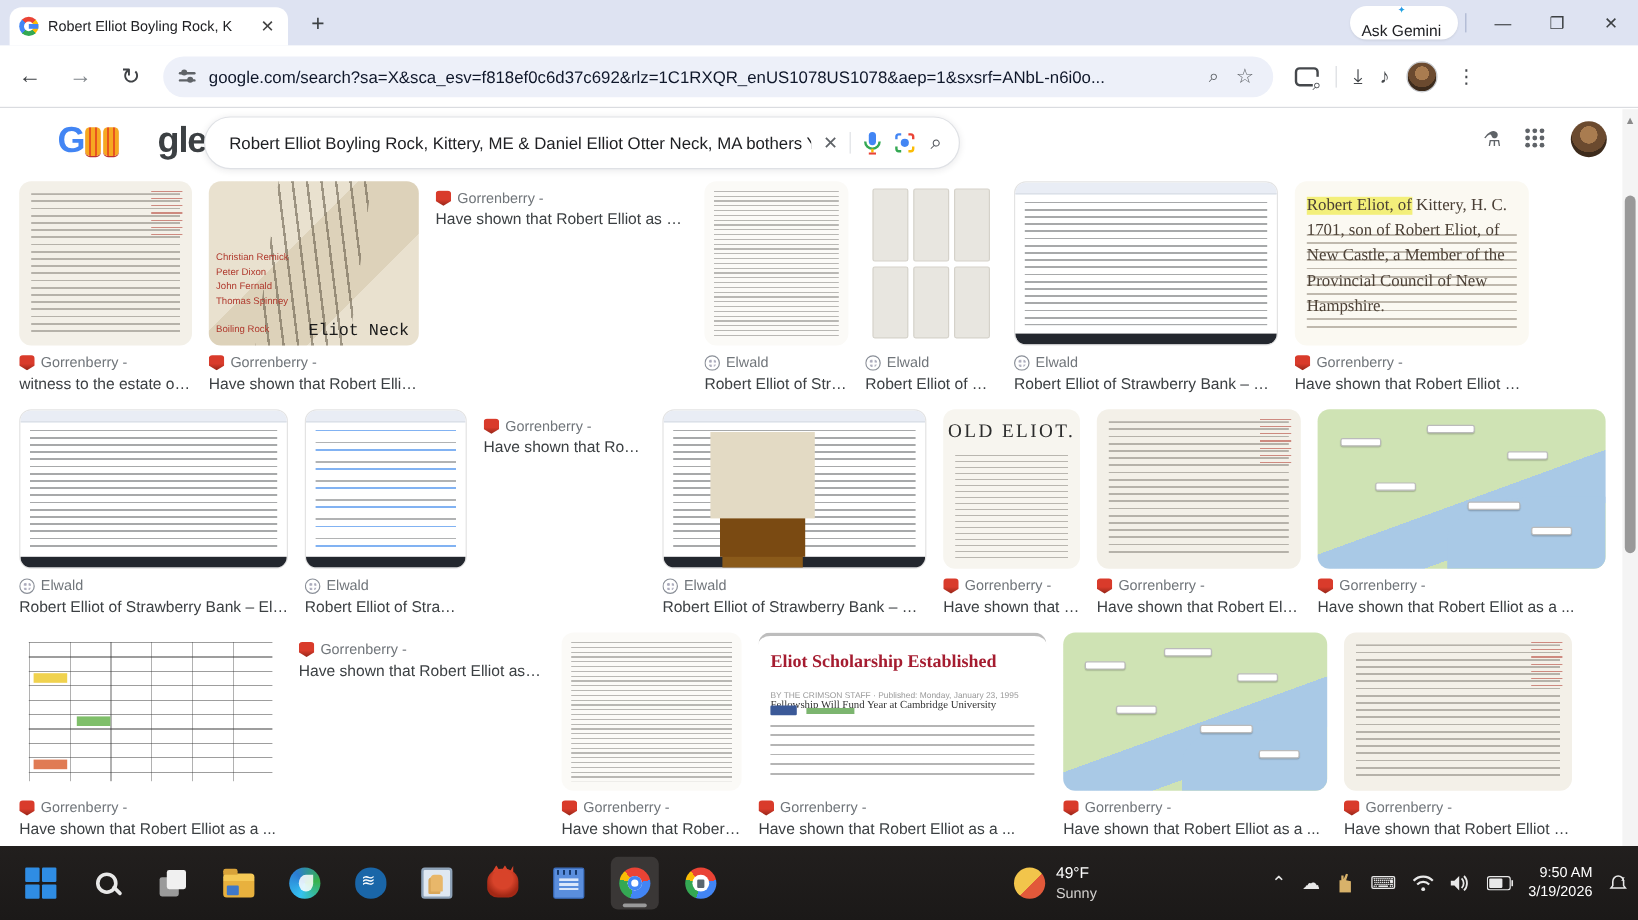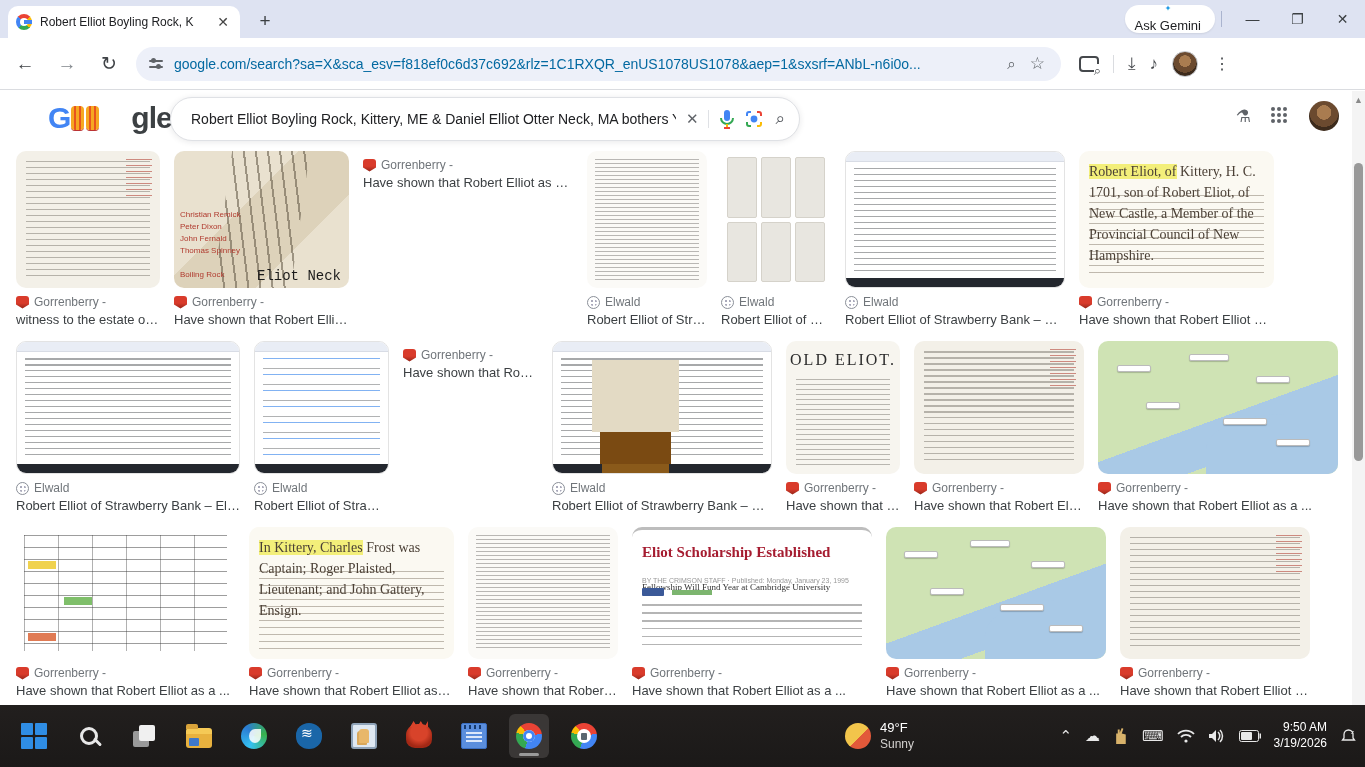--- a/index.html
+++ b/index.html
@@ -24,21 +24,21 @@
   
   .toolbar { position:absolute; top:38px; left:0; right:0; height:52px; background:#fff; border-bottom:1px solid #dadce0; display:flex; align-items:center; }
   .navbtn { width:34px; height:34px; border-radius:50%; display:flex; align-items:center; justify-content:center; font-size:19px; color:#3f4246; margin-left:8px; }
   .navbtn.fwd { color:#80868b; }
   .omnibox { flex:0 0 925px; height:34px; margin-left:10px; background:#edf0f9; border-radius:17px; display:flex; align-items:center; padding:0 12px; gap:10px; }
   .tune-icon { width:16px; height:16px; position:relative; flex:0 0 16px; }
   .tune-icon i { position:absolute; left:1px; right:1px; height:2px; background:#5f6368; border-radius:1px; }
   .tune-icon i:nth-child(1){ top:4px; } .tune-icon i:nth-child(2){ top:10px; }
   .tune-icon i:nth-child(1)::after{ content:""; position:absolute; left:2px; top:-2px; width:5px; height:5px; background:#5f6368; border-radius:50%; }
   .tune-icon i:nth-child(2)::after{ content:""; position:absolute; right:2px; top:-2px; width:5px; height:5px; background:#5f6368; border-radius:50%; }
-  .url { flex:1; font-size:14px; color:#0369a1; white-space:nowrap; overflow:hidden; }
+  .url { flex:1; font-size:14px; color:#0f172a; white-space:nowrap; overflow:hidden; }
   .box-mag { font-size:15px; color:#5f6368; }
   .star { font-size:17px; color:#5f6368; margin:0 4px; }
   .tb-icons { display:flex; align-items:center; gap:14px; margin-left:18px; }
   .tabsearch { width:20px; height:16px; border:2px solid #45484c; border-radius:4px; position:relative; }
   .tabsearch::after { content:"⌕"; position:absolute; right:-4px; bottom:-7px; font-size:13px; color:#45484c; background:#fff; line-height:1; }
   .vdiv { width:1px; height:18px; background:#dadce0; }
   .dl-icon, .plist-icon { font-size:17px; color:#45484c; }
   .avatar { width:26px; height:26px; border-radius:50%; background:radial-gradient(circle at 50% 38%, #a97c50 0 30%, #6b4a2f 31% 60%, #3d2b1c 61%); border:1px solid #c4c7cc; }
   .kebab { font-size:16px; color:#45484c; margin:0 10px 0 2px; }
 
@@ -479,24 +479,20 @@
             </div>
             <figcaption class="capwrap">
               <div class="srcline">
                 <span class="fav fav-gorrenberry"></span>
                 <span class="srctext">Gorrenberry -</span>
               </div>
               <div class="cap">Have shown that Robert Elliot as a ...</div>
             </figcaption>
           </figure>
           <figure class="card" style="width: 205px;">
-            <div class="thumb kind-highlight2">
-              <div class="hl-text"><mark>In Kittery, Charles</mark> Frost was Captain; Roger Plaisted, Lieutenant; and John Gattery, Ensign.</div>
-              <div class="hl-body"></div>
-            </div>
             <figcaption class="capwrap">
               <div class="srcline">
                 <span class="fav fav-gorrenberry"></span>
                 <span class="srctext">Gorrenberry -</span>
               </div>
               <div class="cap">Have shown that Robert Elliot as a ...</div>
             </figcaption>
           </figure>
           <figure class="card" style="width: 150px;">
             <div class="thumb kind-doc-dense">

